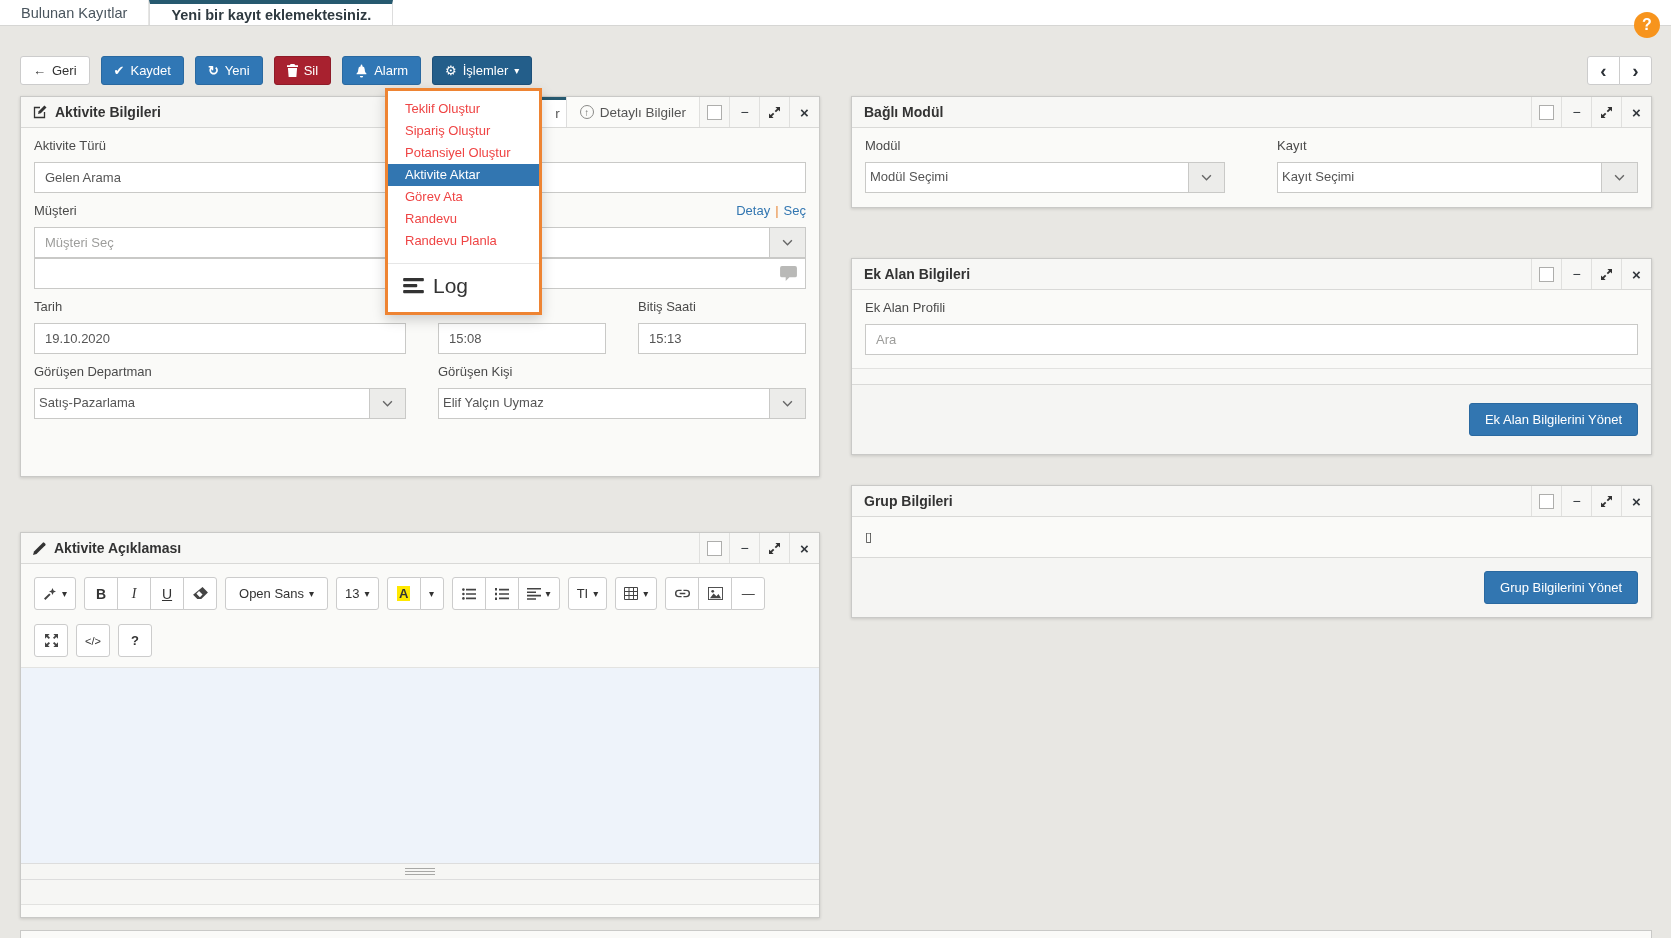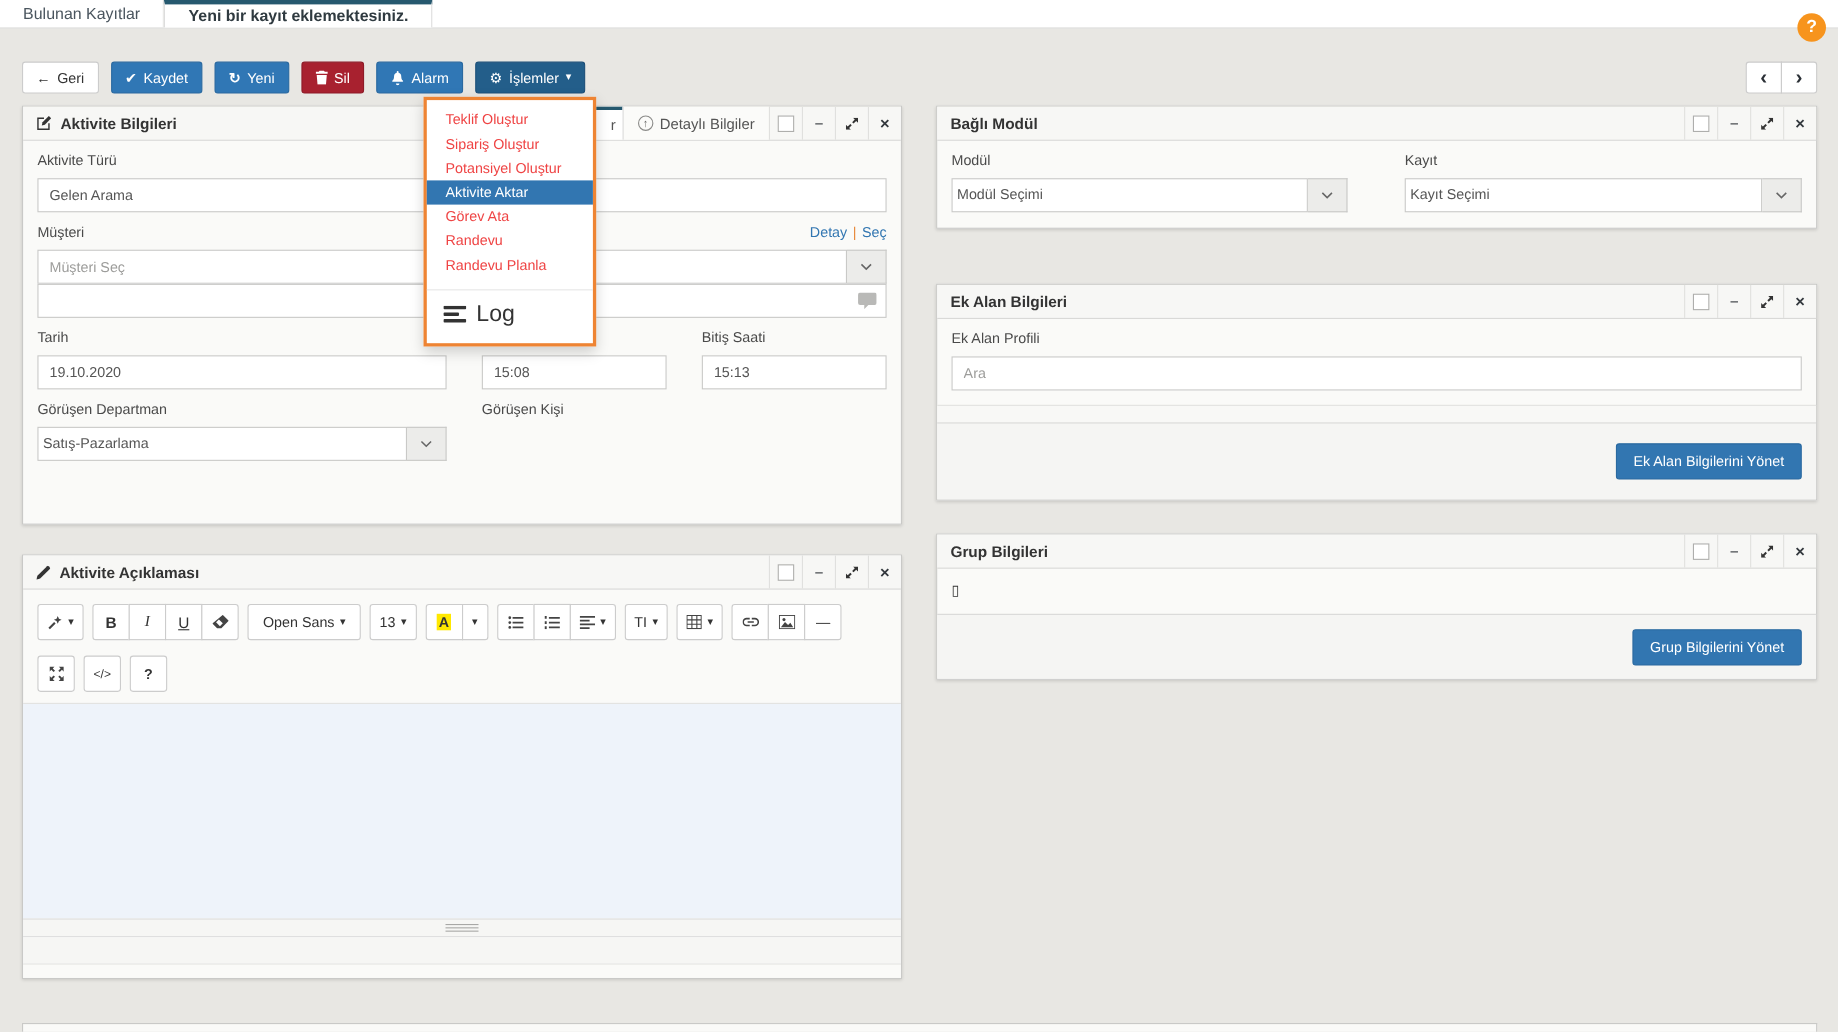--- a/index.html
+++ b/index.html
@@ -274,26 +274,34 @@
           <div class="selbox">Satış-Pazarlama</div>
           <span class="addon">
             <svg width="11" height="7" viewBox="0 0 12 8">
                 <path fill="none" stroke="#666" stroke-width="1.6" d="M1 1.5 6 6.5 11 1.5"></path>
               </svg>
           </span>
         </div>
       </div>
       <div>
         <div class="lbl">Görüşen Kişi</div>
+        <div class="igroup">
+          <div class="selbox">Elif Yalçın Uymaz</div>
+          <span class="addon">
+            <svg width="11" height="7" viewBox="0 0 12 8">
+                <path fill="none" stroke="#666" stroke-width="1.6" d="M1 1.5 6 6.5 11 1.5"></path>
+              </svg>
+          </span>
+        </div>
       </div>
     </div>
   </div>
 </section>
 
-<section class="panel" style="left:20px;top:504px;width:800px;height:386px;display:flex;flex-direction:column;">
+<section class="panel" style="left:20px;top:532px;width:800px;height:386px;display:flex;flex-direction:column;">
   <div class="phead">
     <div class="ptitle">
       <span>
         <svg width="13" height="13" viewBox="0 0 13 13">
             <path fill="#333" d="M0 13l1-3.5L9.8.7a1 1 0 0 1 1.4 0l1.1 1.1a1 1 0 0 1 0 1.4L3.5 12 0 13z"></path>
           </svg>
       </span>
       <span>Aktivite Açıklaması</span>
     </div>
     <div class="pctrl" style="margin-left:auto">

